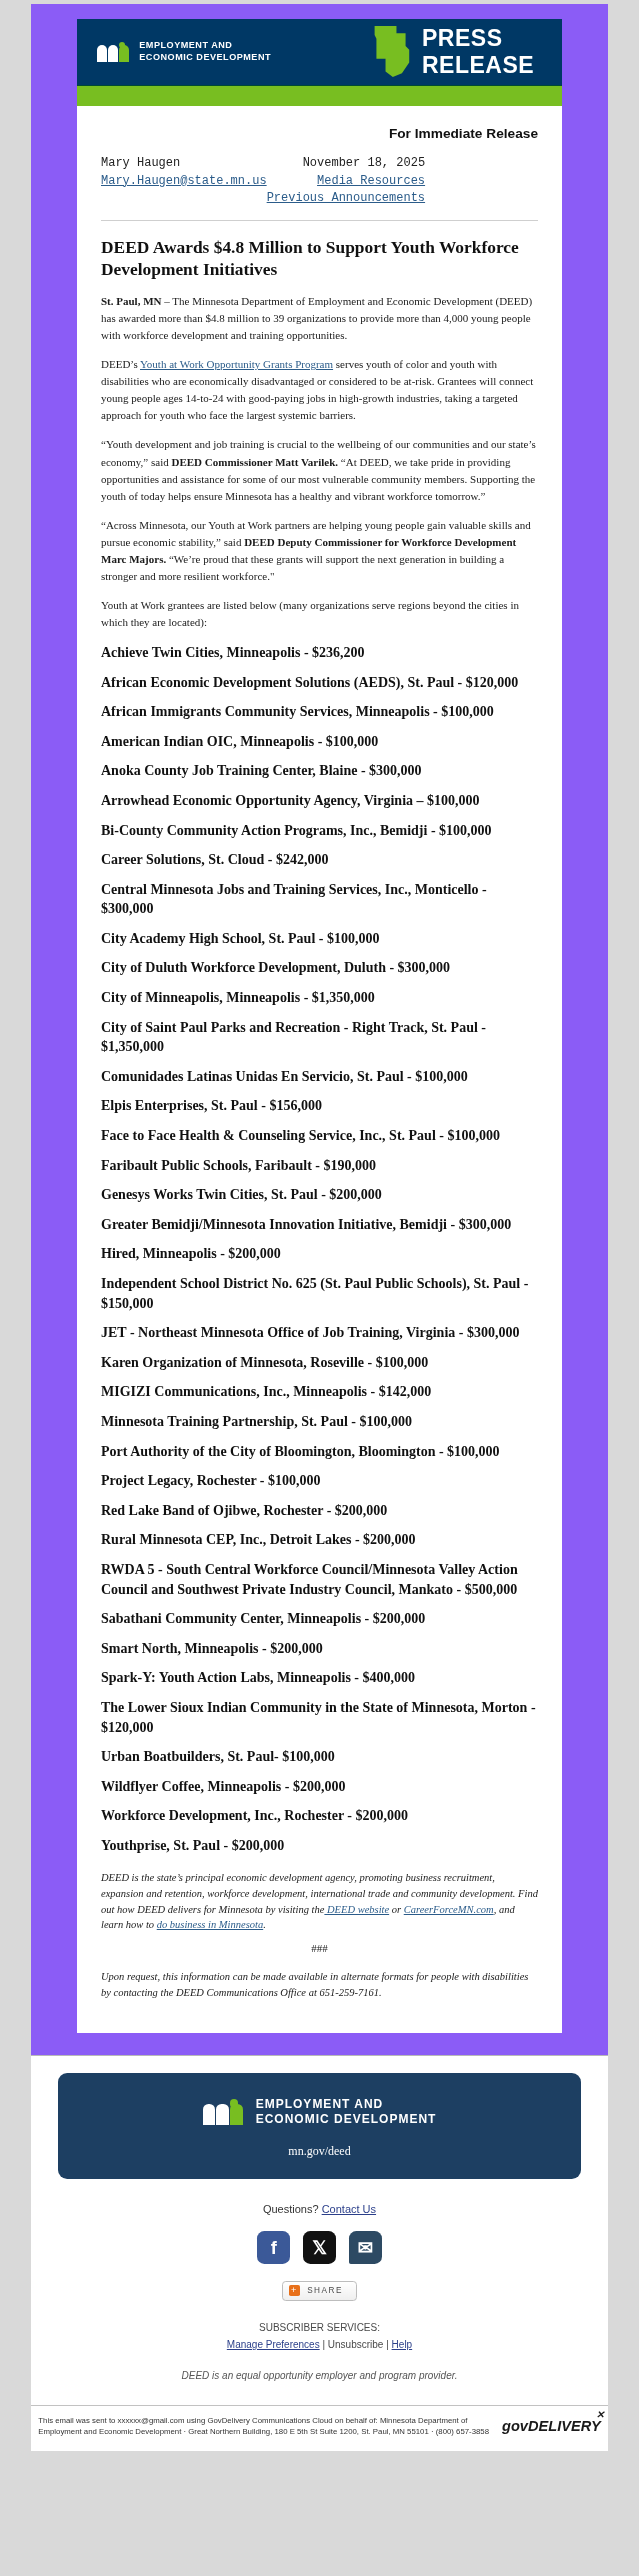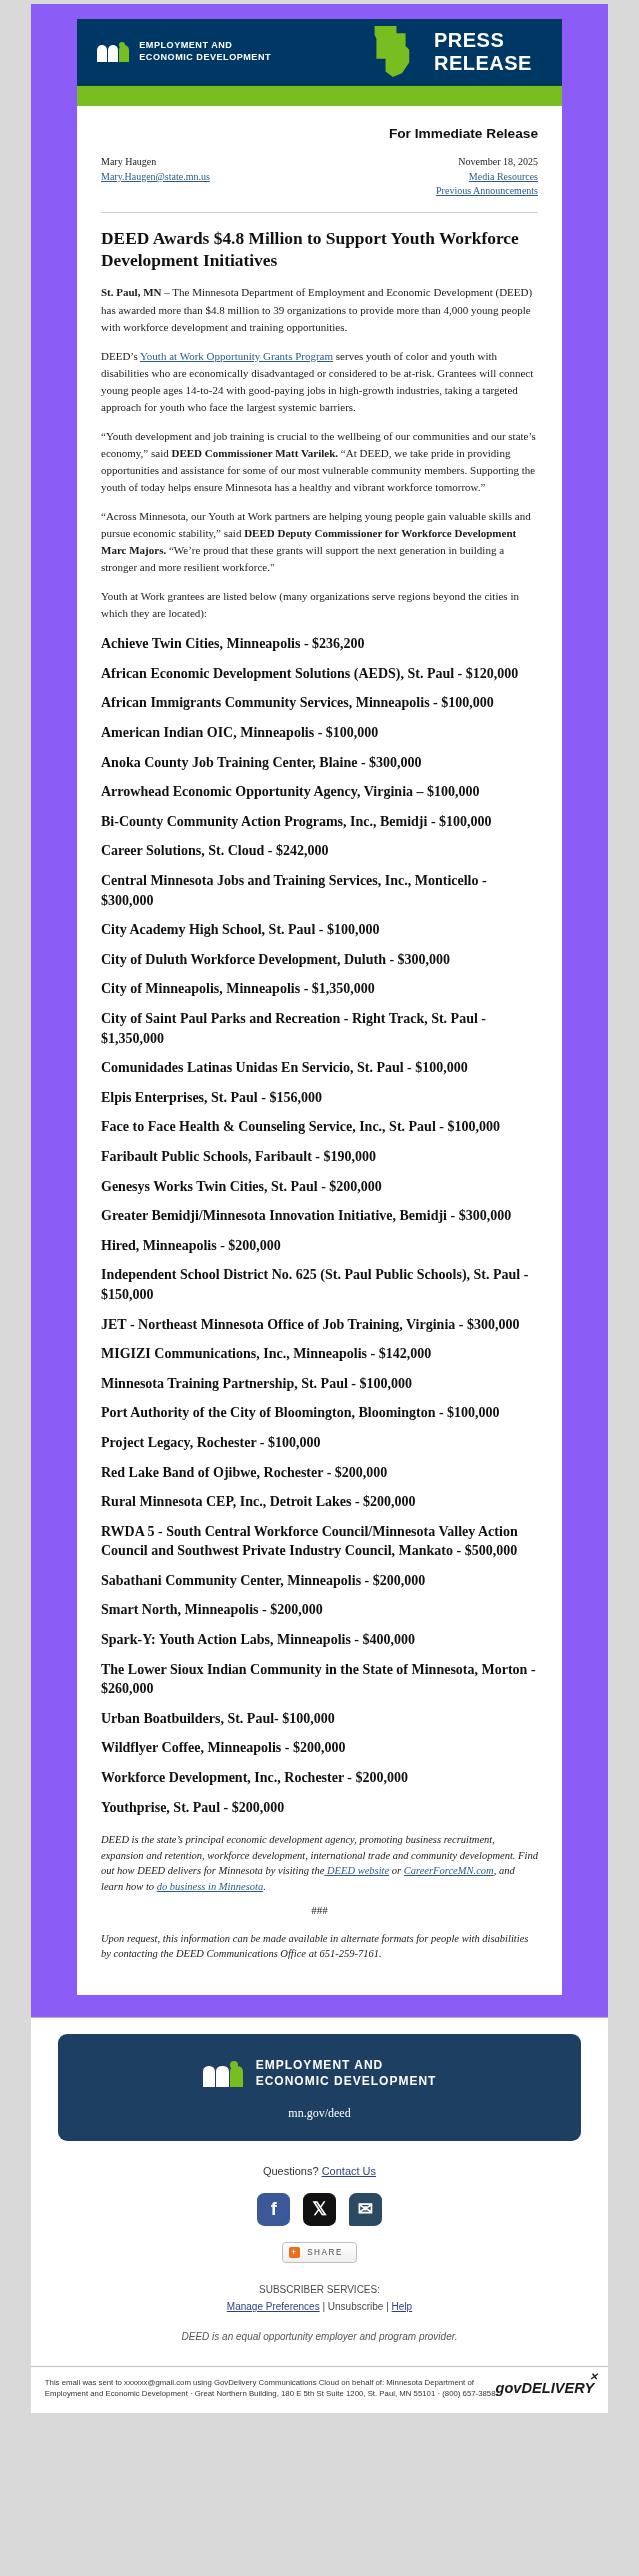--- a/index.html
+++ b/index.html
@@ -47,24 +47,24 @@
     font-size: 9.1px;
     font-weight: bold;
     line-height: 1.25;
     letter-spacing: 0.5px;
   }
   .mn-shape {
     position: absolute; left: 292px; top: 7.3px;
     width: 44px; height: 51px;
   }
   .press-release-text {
-    position: absolute; left: 357px; top: 50%;
+    position: absolute; left: 345px; top: 50%;
     transform: translateY(-50%);
     color: #ffffff;
-    font-size: 20px;
+    font-size: 23px;
     font-weight: bold;
     letter-spacing: 0.5px;
   }
   .green-bar {
     background: #78BE21;
     height: 20px;
     border-top: 1.8px solid #004a33;
   }
 
   
@@ -76,23 +76,22 @@
   }
   .fir {
     text-align: right;
     font-size: 13.7px;
     font-weight: bold;
     color: #111;
     margin: 3.7px 0 14.6px 0;
   }
   .meta {
     display: flex;
-    justify-content: space-between;
-    font-family: Liberation Serif, serif;
-    font-size: 10px;
+    font-family: Liberation Mono, monospace;
+    font-size: 12px;
     color: #222;
     line-height: 1.45;
   }
   .meta .right { text-align: right; }
   .meta a, .body-link {
     color: #2b5c8a;
     text-decoration: underline;
   }
   .rule {
     border: 0; border-top: 0.9px solid #cfcfcf;
@@ -215,21 +214,21 @@
   .subscriber a { color: #2b3f8a; text-decoration: underline; }
   .eeo {
     text-align: center;
     font-style: italic;
     font-size: 10px;
     color: #555;
     margin: 16.4px 0 0 0;
   }
   .bottom-rule { border: 0; border-top: 0.9px solid #c2c2c2; margin: 24px 0 0 0; }
   .legal {
-    display: flex; align-items: center; justify-content: center;
+    display: flex; align-items: center; justify-content: space-between;
     padding: 9.1px 7.3px 12.8px 7.3px;
   }
   .legal-text { font-size: 7.8px; color: #333; line-height: 1.5; max-width: 512px; }
   .gd-logo {
     font-size: 14.6px; font-style: italic; font-weight: bold;
     color: #1a1a1a; position: relative; white-space: nowrap;
   }
   .gd-tick {
     position: absolute; top: -9.1px; right: -3.7px; color: #1a1a1a; font-size: 10px;
   }
@@ -314,31 +313,32 @@
         <div class="grant-item">City of Saint Paul Parks and Recreation - Right Track, St. Paul - $1,350,000</div>
         <div class="grant-item">Comunidades Latinas Unidas En Servicio, St. Paul - $100,000</div>
         <div class="grant-item">Elpis Enterprises, St. Paul - $156,000</div>
         <div class="grant-item">Face to Face Health &amp; Counseling Service, Inc., St. Paul - $100,000</div>
         <div class="grant-item">Faribault Public Schools, Faribault - $190,000</div>
         <div class="grant-item">Genesys Works Twin Cities, St. Paul - $200,000</div>
         <div class="grant-item">Greater Bemidji/Minnesota Innovation Initiative, Bemidji - $300,000</div>
         <div class="grant-item">Hired, Minneapolis - $200,000</div>
         <div class="grant-item">Independent School District No. 625 (St. Paul Public Schools), St. Paul - $150,000</div>
         <div class="grant-item">JET - Northeast Minnesota Office of Job Training, Virginia - $300,000</div>
+        <div class="grant-item">Karen Organization of Minnesota, Roseville - $100,000</div>
         <div class="grant-item">MIGIZI Communications, Inc., Minneapolis - $142,000</div>
         <div class="grant-item">Minnesota Training Partnership, St. Paul - $100,000</div>
         <div class="grant-item">Port Authority of the City of Bloomington, Bloomington - $100,000</div>
         <div class="grant-item">Project Legacy, Rochester - $100,000</div>
         <div class="grant-item">Red Lake Band of Ojibwe, Rochester - $200,000</div>
         <div class="grant-item">Rural Minnesota CEP, Inc., Detroit Lakes - $200,000</div>
         <div class="grant-item">RWDA 5 - South Central Workforce Council/Minnesota Valley Action Council and Southwest Private Industry Council, Mankato - $500,000</div>
         <div class="grant-item">Sabathani Community Center, Minneapolis - $200,000</div>
         <div class="grant-item">Smart North, Minneapolis - $200,000</div>
         <div class="grant-item">Spark-Y: Youth Action Labs, Minneapolis - $400,000</div>
-        <div class="grant-item">The Lower Sioux Indian Community in the State of Minnesota, Morton - $260,000</div>
+        <div class="grant-item">The Lower Sioux Indian Community in the State of Minnesota, Morton - $120,000</div>
         <div class="grant-item">Urban Boatbuilders, St. Paul- $100,000</div>
         <div class="grant-item">Wildflyer Coffee, Minneapolis - $200,000</div>
         <div class="grant-item">Workforce Development, Inc., Rochester - $200,000</div>
         <div class="grant-item">Youthprise, St. Paul - $200,000</div>
       </div>
 
     <p class="closing">
       <span>DEED is the state’s principal economic development agency, promoting business recruitment, expansion and retention, workforce development, international trade and community development. Find out how DEED delivers for Minnesota by visiting the</span><a class="body-link" href="#"> DEED website</a><span> or </span><a class="body-link" href="#">CareerForceMN.com</a><span>, and learn how to </span><a class="body-link" href="#">do business in Minnesota</a><span>.</span>
     </p>
 

